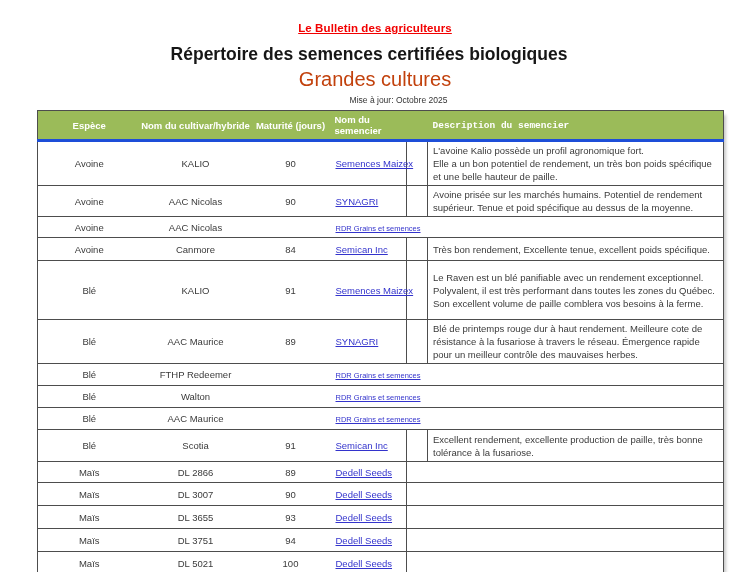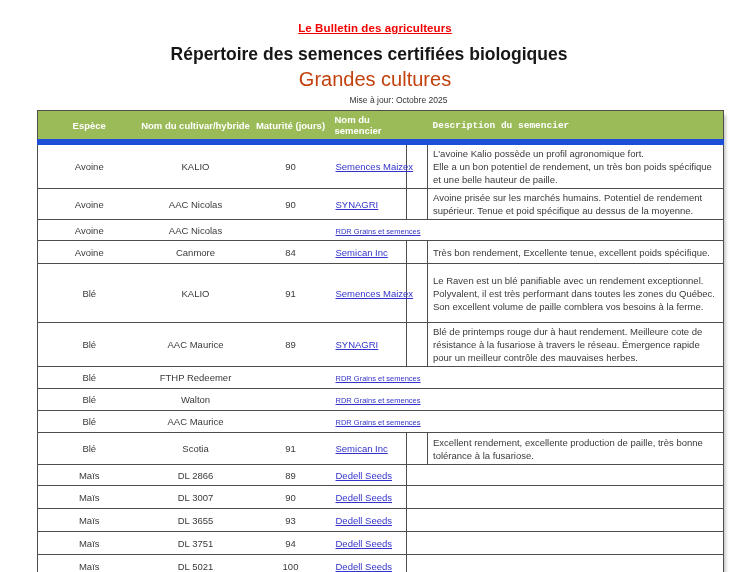--- a/index.html
+++ b/index.html
@@ -13,21 +13,21 @@
   .subtitle{font-size:20px;font-weight:normal;color:#c2410c;margin-top:3px;}
   .updated{font-size:8.5px;color:#333333;margin-top:4px;margin-left:47px;}
   table.seed-table{
     border-collapse:collapse;table-layout:fixed;width:686px;
     margin:5px 0 0 37px;border:1px solid #4d4d4d;
     box-shadow:3px 4px 3px -1px rgba(0,0,0,0.22);
   }
   thead th{
     background:#9bbb59;color:#ffffff;font-size:9.5px;font-weight:bold;
     height:28px;text-align:center;padding:0;vertical-align:middle;
-    border-bottom:6px solid #1d4ed8;
+    border-bottom:3px solid #1d4ed8;
   }
   thead th.c-sem{text-align:left;padding-left:4px;}
   thead th.c-desc{text-align:left;padding-left:5px;font-family:Liberation Mono, monospace;}
   tbody td{
     border-top:1px solid #4d4d4d;font-size:9.5px;color:#3a3a3a;
     vertical-align:middle;padding:0;background:#ffffff;
   }
   td.cell-espece,td.cell-cultivar,td.cell-maturite{text-align:center;}
   td.cell-sem{padding-left:5px;white-space:nowrap;overflow:visible;}
   td.cell-spacer.divided{border-left:1px solid #4d4d4d;}

